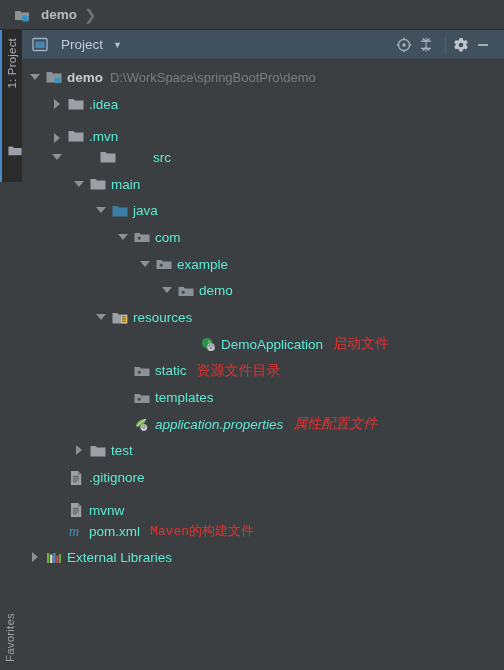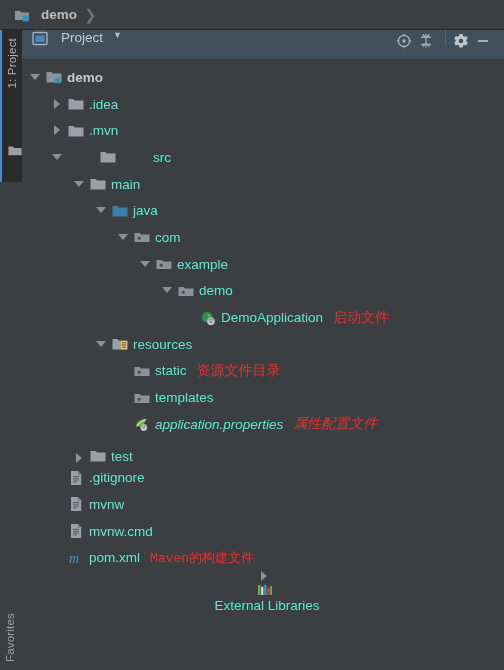--- a/index.html
+++ b/index.html
@@ -61,21 +61,21 @@
   #rail-folder-icon{ position:absolute; left:5px; top:112px; }
   
   #tool-window{
     position:absolute;left:22px;top:30px;
     width:482px;height:640px;
     background:#3c3f41;
   }
   #tool-header{
     height:30px;
     background:#41505d;
-    display:flex;
+    display:flex;align-items:center;
     padding:0 8px 0 10px;
     box-sizing:border-box;
     border-bottom:1px solid #2f3a44;
   }
   #tool-title{
     color:#c3cbd3;font-size:13.5px;margin-left:8px;
   }
   .hdr-chev{ margin-left:10px;color:#b6bec6;font-size:9px;}
   #tool-header-spacer{flex:1;}
   .hdr-btn{
@@ -214,31 +214,32 @@
   <div id="tree">
       <div class="row" style="padding-left: 8px;">
         <span class="arrow expanded"></span>
         <span class="ico">
           <svg width="16" height="14" viewBox="0 0 16 14">
             <path d="M0.5 2 h5 l1.4 1.6 H15.5 V12.5 H0.5 Z" fill="#8b9298"></path>
             <rect x="8.6" y="7.6" width="5.6" height="5.6" fill="#3592c4"></rect>
           </svg>
         </span>
         <span class="label bold">demo</span>
+        <span class="sub">D:\WorkSpace\springBootPro\demo</span>
       </div>
       <div class="row" style="padding-left: 30px;">
         <span class="arrow collapsed"></span>
         <span class="ico">
           <svg width="16" height="14" viewBox="0 0 16 14">
             <path d="M0.5 2 h5 l1.4 1.6 H15.5 V12.5 H0.5 Z" fill="#9aa0a6"></path>
           </svg>
         </span>
         <span class="label">.idea</span>
       </div>
-      <div class="row" style="padding-left: 30px;">
+      <div class="row" style="padding-left: 30px; align-items: flex-end;">
         <span class="arrow collapsed"></span>
         <span class="ico">
           <svg width="16" height="14" viewBox="0 0 16 14">
             <path d="M0.5 2 h5 l1.4 1.6 H15.5 V12.5 H0.5 Z" fill="#9aa0a6"></path>
           </svg>
         </span>
         <span class="label">.mvn</span>
       </div>
       <div class="row" style="padding-left: 30px; gap: 32px;">
         <span class="arrow expanded"></span>
@@ -289,48 +290,48 @@
       </div>
       <div class="row" style="padding-left: 140px;">
         <span class="arrow expanded"></span>
         <span class="ico">
           <svg width="16" height="14" viewBox="0 0 16 14">
             <path d="M0.5 3 h5.2 l1.2 1.4 H15.5 V12 H0.5 Z" fill="#8b9298"></path>
             <circle cx="5.2" cy="8.2" r="1.6" fill="#4a4d50"></circle>
           </svg>
         </span>
         <span class="label">demo</span>
+      </div>
+      <div class="row" style="padding-left: 74px;">
+        <span class="arrow expanded"></span>
+        <span class="ico">
+          <svg width="16" height="14" viewBox="0 0 16 14">
+            <path d="M0.5 2 h5 l1.4 1.6 H15.5 V12.5 H0.5 Z" fill="#9aa0a6"></path>
+            <rect x="9" y="4" width="6" height="8.4" fill="#e8c170"></rect>
+            <path d="M10 5.6 h4 M10 7.2 h4 M10 8.8 h4 M10 10.4 h4" stroke="#6f5a22" stroke-width="0.8"></path>
+          </svg>
+        </span>
+        <span class="label">resources</span>
       </div>
       <div class="row" style="padding-left: 162px;">
         <span class="arrow none"></span>
         <span class="ico">
           <svg width="17" height="16" viewBox="0 0 17 16">
             <circle cx="7.6" cy="7" r="5.6" fill="#2e8f4f"></circle>
             <path d="M7.6 1.4 a5.6 5.6 0 0 0 0 11.2 a5.6 5.6 0 0 1 0 -11.2 Z" fill="#3b94c9"></path>
             <path d="M8.6 3.6 l3.4 2 -3.4 2 Z" fill="#5fbf5f"></path>
             <circle cx="11.6" cy="11.4" r="4.1" fill="#b9bcbf"></circle>
             <circle cx="11.6" cy="11.4" r="2.9" fill="#7c8085"></circle>
             <path d="M11.6 9.2 V11.4" stroke="#e6e8ea" stroke-width="1.2"></path>
             <path d="M9.9 10.6 a2.3 2.3 0 1 0 3.4 0" fill="none" stroke="#e6e8ea" stroke-width="1.2"></path>
           </svg>
         </span>
         <span class="label">DemoApplication</span>
         <span class="note">启动文件</span>
       </div>
-      <div class="row" style="padding-left: 74px;">
-        <span class="arrow expanded"></span>
-        <span class="ico">
-          <svg width="16" height="14" viewBox="0 0 16 14">
-            <path d="M0.5 2 h5 l1.4 1.6 H15.5 V12.5 H0.5 Z" fill="#9aa0a6"></path>
-            <rect x="9" y="4" width="6" height="8.4" fill="#e8c170"></rect>
-            <path d="M10 5.6 h4 M10 7.2 h4 M10 8.8 h4 M10 10.4 h4" stroke="#6f5a22" stroke-width="0.8"></path>
-          </svg>
-        </span>
-        <span class="label">resources</span>
-      </div>
       <div class="row" style="padding-left: 96px;">
         <span class="arrow none"></span>
         <span class="ico">
           <svg width="16" height="14" viewBox="0 0 16 14">
             <path d="M0.5 3 h5.2 l1.2 1.4 H15.5 V12 H0.5 Z" fill="#8b9298"></path>
             <circle cx="5.2" cy="8.2" r="1.6" fill="#4a4d50"></circle>
           </svg>
         </span>
         <span class="label">static</span>
         <span class="note">资源文件目录</span>
@@ -353,73 +354,62 @@
             <path d="M3.2 10.4 C5.6 7.2 8.8 4.8 12.6 3" stroke="#ffffff" stroke-width="0.9" fill="none"></path>
             <circle cx="10.4" cy="11.6" r="3.6" fill="#b9bcbf"></circle>
             <circle cx="10.4" cy="11.6" r="2.5" fill="#7c8085"></circle>
             <path d="M10.4 9.7 V11.6" stroke="#e6e8ea" stroke-width="1.1"></path>
             <path d="M8.9 10.8 a2 2 0 1 0 3 0" fill="none" stroke="#e6e8ea" stroke-width="1.1"></path>
           </svg>
         </span>
         <span class="label">application.properties</span>
         <span class="note">属性配置文件</span>
       </div>
-      <div class="row" style="padding-left: 52px; align-items: flex-end;">
+      <div class="row" style="padding-left: 52px;">
         <span class="arrow collapsed"></span>
         <span class="ico">
           <svg width="16" height="14" viewBox="0 0 16 14">
             <path d="M0.5 2 h5 l1.4 1.6 H15.5 V12.5 H0.5 Z" fill="#9aa0a6"></path>
           </svg>
         </span>
         <span class="label">test</span>
       </div>
       <div class="row" style="padding-left: 30px; text-align: right;">
         <span class="arrow none"></span>
         <span class="ico">
           <svg width="14" height="16" viewBox="0 0 14 16">
             <path d="M2 1 h7 l3.2 3.2 V15 H2 Z" fill="#9aa0a6"></path>
             <path d="M9 1 v3.4 h3.2" fill="#6f757a"></path>
             <path d="M4 6.4 h6 M4 8.2 h6 M4 10 h6 M4 11.8 h4" stroke="#55585b" stroke-width="0.9"></path>
           </svg>
         </span>
         <span class="label">.gitignore</span>
       </div>
-      <div class="row" style="padding-left: 30px;">
+      <div class="row" style="padding-left: 30px; align-items: flex-end;">
         <span class="arrow none"></span>
         <span class="ico">
           <svg width="14" height="16" viewBox="0 0 14 16">
             <path d="M2 1 h7 l3.2 3.2 V15 H2 Z" fill="#9aa0a6"></path>
             <path d="M9 1 v3.4 h3.2" fill="#6f757a"></path>
             <path d="M4 6.4 h6 M4 8.2 h6 M4 10 h6 M4 11.8 h4" stroke="#55585b" stroke-width="0.9"></path>
           </svg>
         </span>
         <span class="label">mvnw</span>
       </div>
       <div class="row" style="padding-left: 30px;">
         <span class="arrow none"></span>
         <span class="ico">
-          <svg width="14" height="16" viewBox="0 0 14 16">
-            <path d="M2 1 h7 l3.2 3.2 V15 H2 Z" fill="#9aa0a6"></path>
-            <path d="M9 1 v3.4 h3.2" fill="#6f757a"></path>
-            <path d="M4 6.4 h6 M4 8.2 h6 M4 10 h6 M4 11.8 h4" stroke="#55585b" stroke-width="0.9"></path>
-          </svg>
-        </span>
-        <span class="label">mvnw.cmd</span>
-      </div>
-      <div class="row" style="padding-left: 30px;">
-        <span class="arrow none"></span>
-        <span class="ico">
           <svg width="16" height="16" viewBox="0 0 16 16">
             <text x="1" y="13" font-family="Liberation Serif, serif" font-size="14" font-style="italic" fill="#3d95c9">m</text>
           </svg>
         </span>
         <span class="label">pom.xml</span>
         <span class="note mono">Maven的构建文件</span>
       </div>
-      <div class="row" style="padding-left: 8px; flex-direction: column;">
+      <div class="row" style="padding-left: 8px;">
         <span class="arrow collapsed"></span>
         <span class="ico">
           <svg width="16" height="14" viewBox="0 0 16 14">
             <rect x="1" y="2" width="2.3" height="10" fill="#6cb33f"></rect>
             <rect x="4.1" y="3.6" width="2.3" height="8.4" fill="#d8d8d8"></rect>
             <rect x="7.2" y="2" width="2.3" height="10" fill="#3d95c9"></rect>
             <rect x="10.3" y="4.6" width="2.3" height="7.4" fill="#c9484a"></rect>
             <rect x="13.2" y="3" width="1.8" height="9" fill="#6cb33f"></rect>
           </svg>
         </span>

